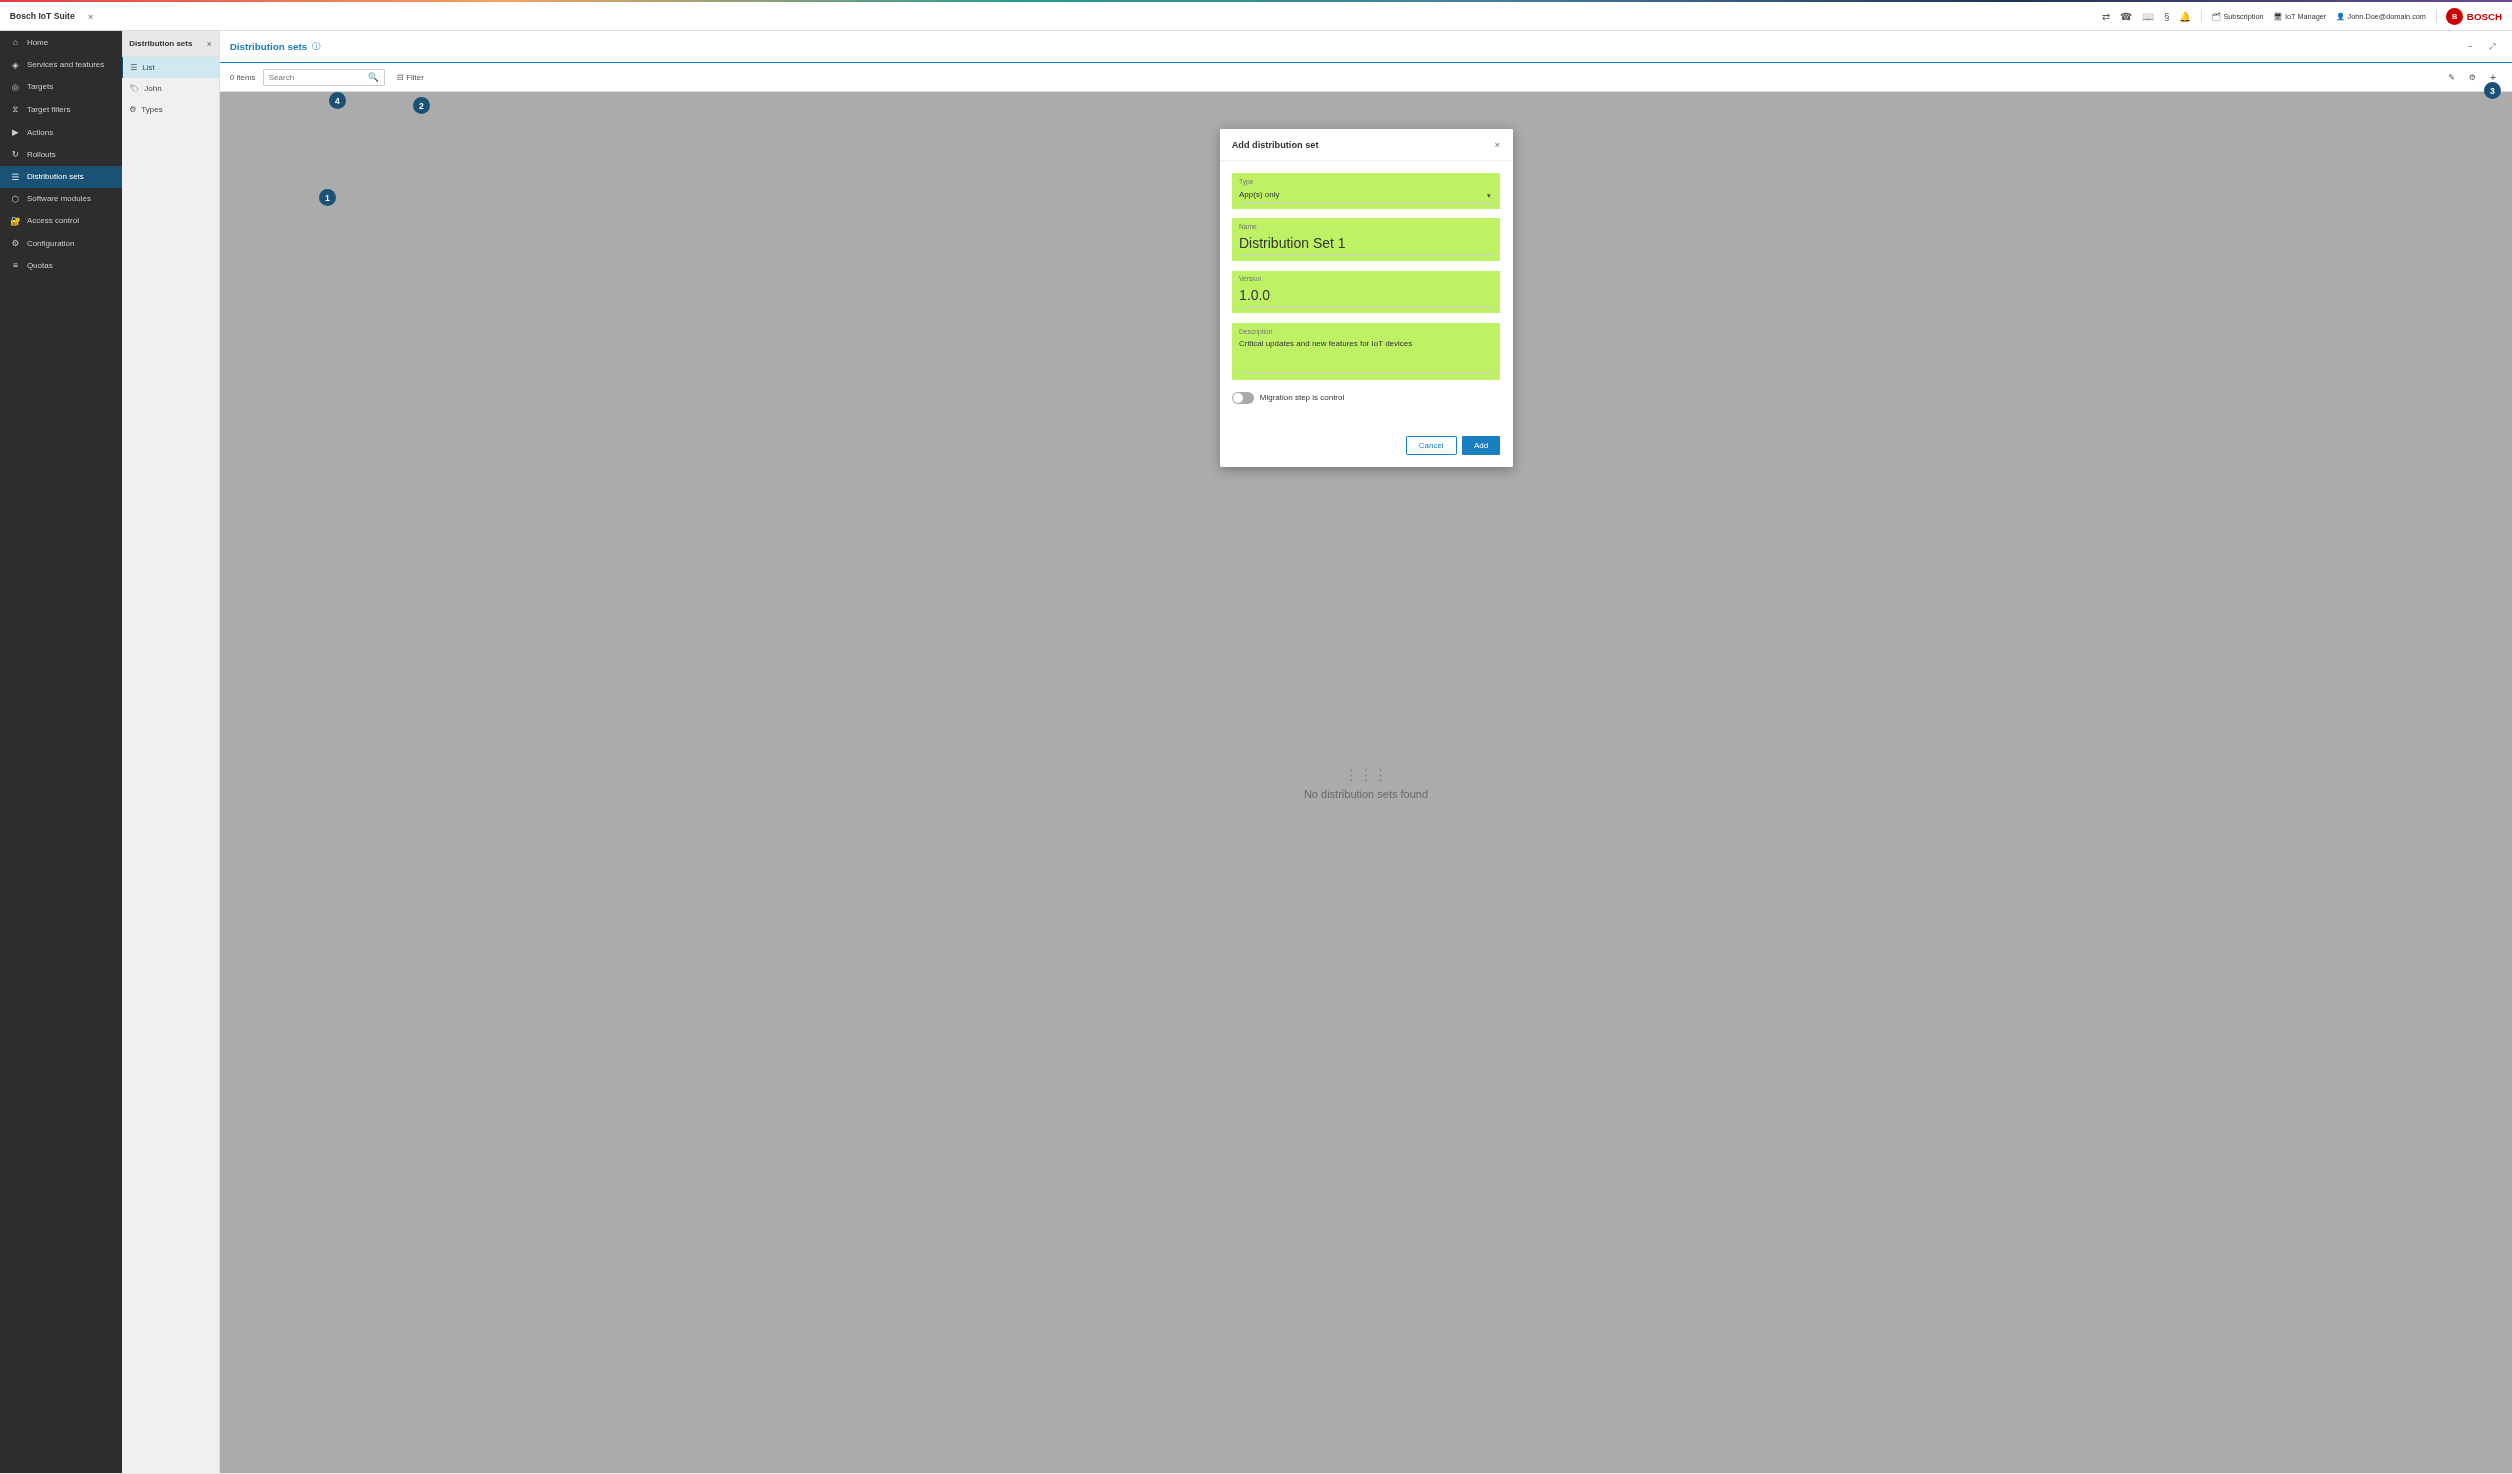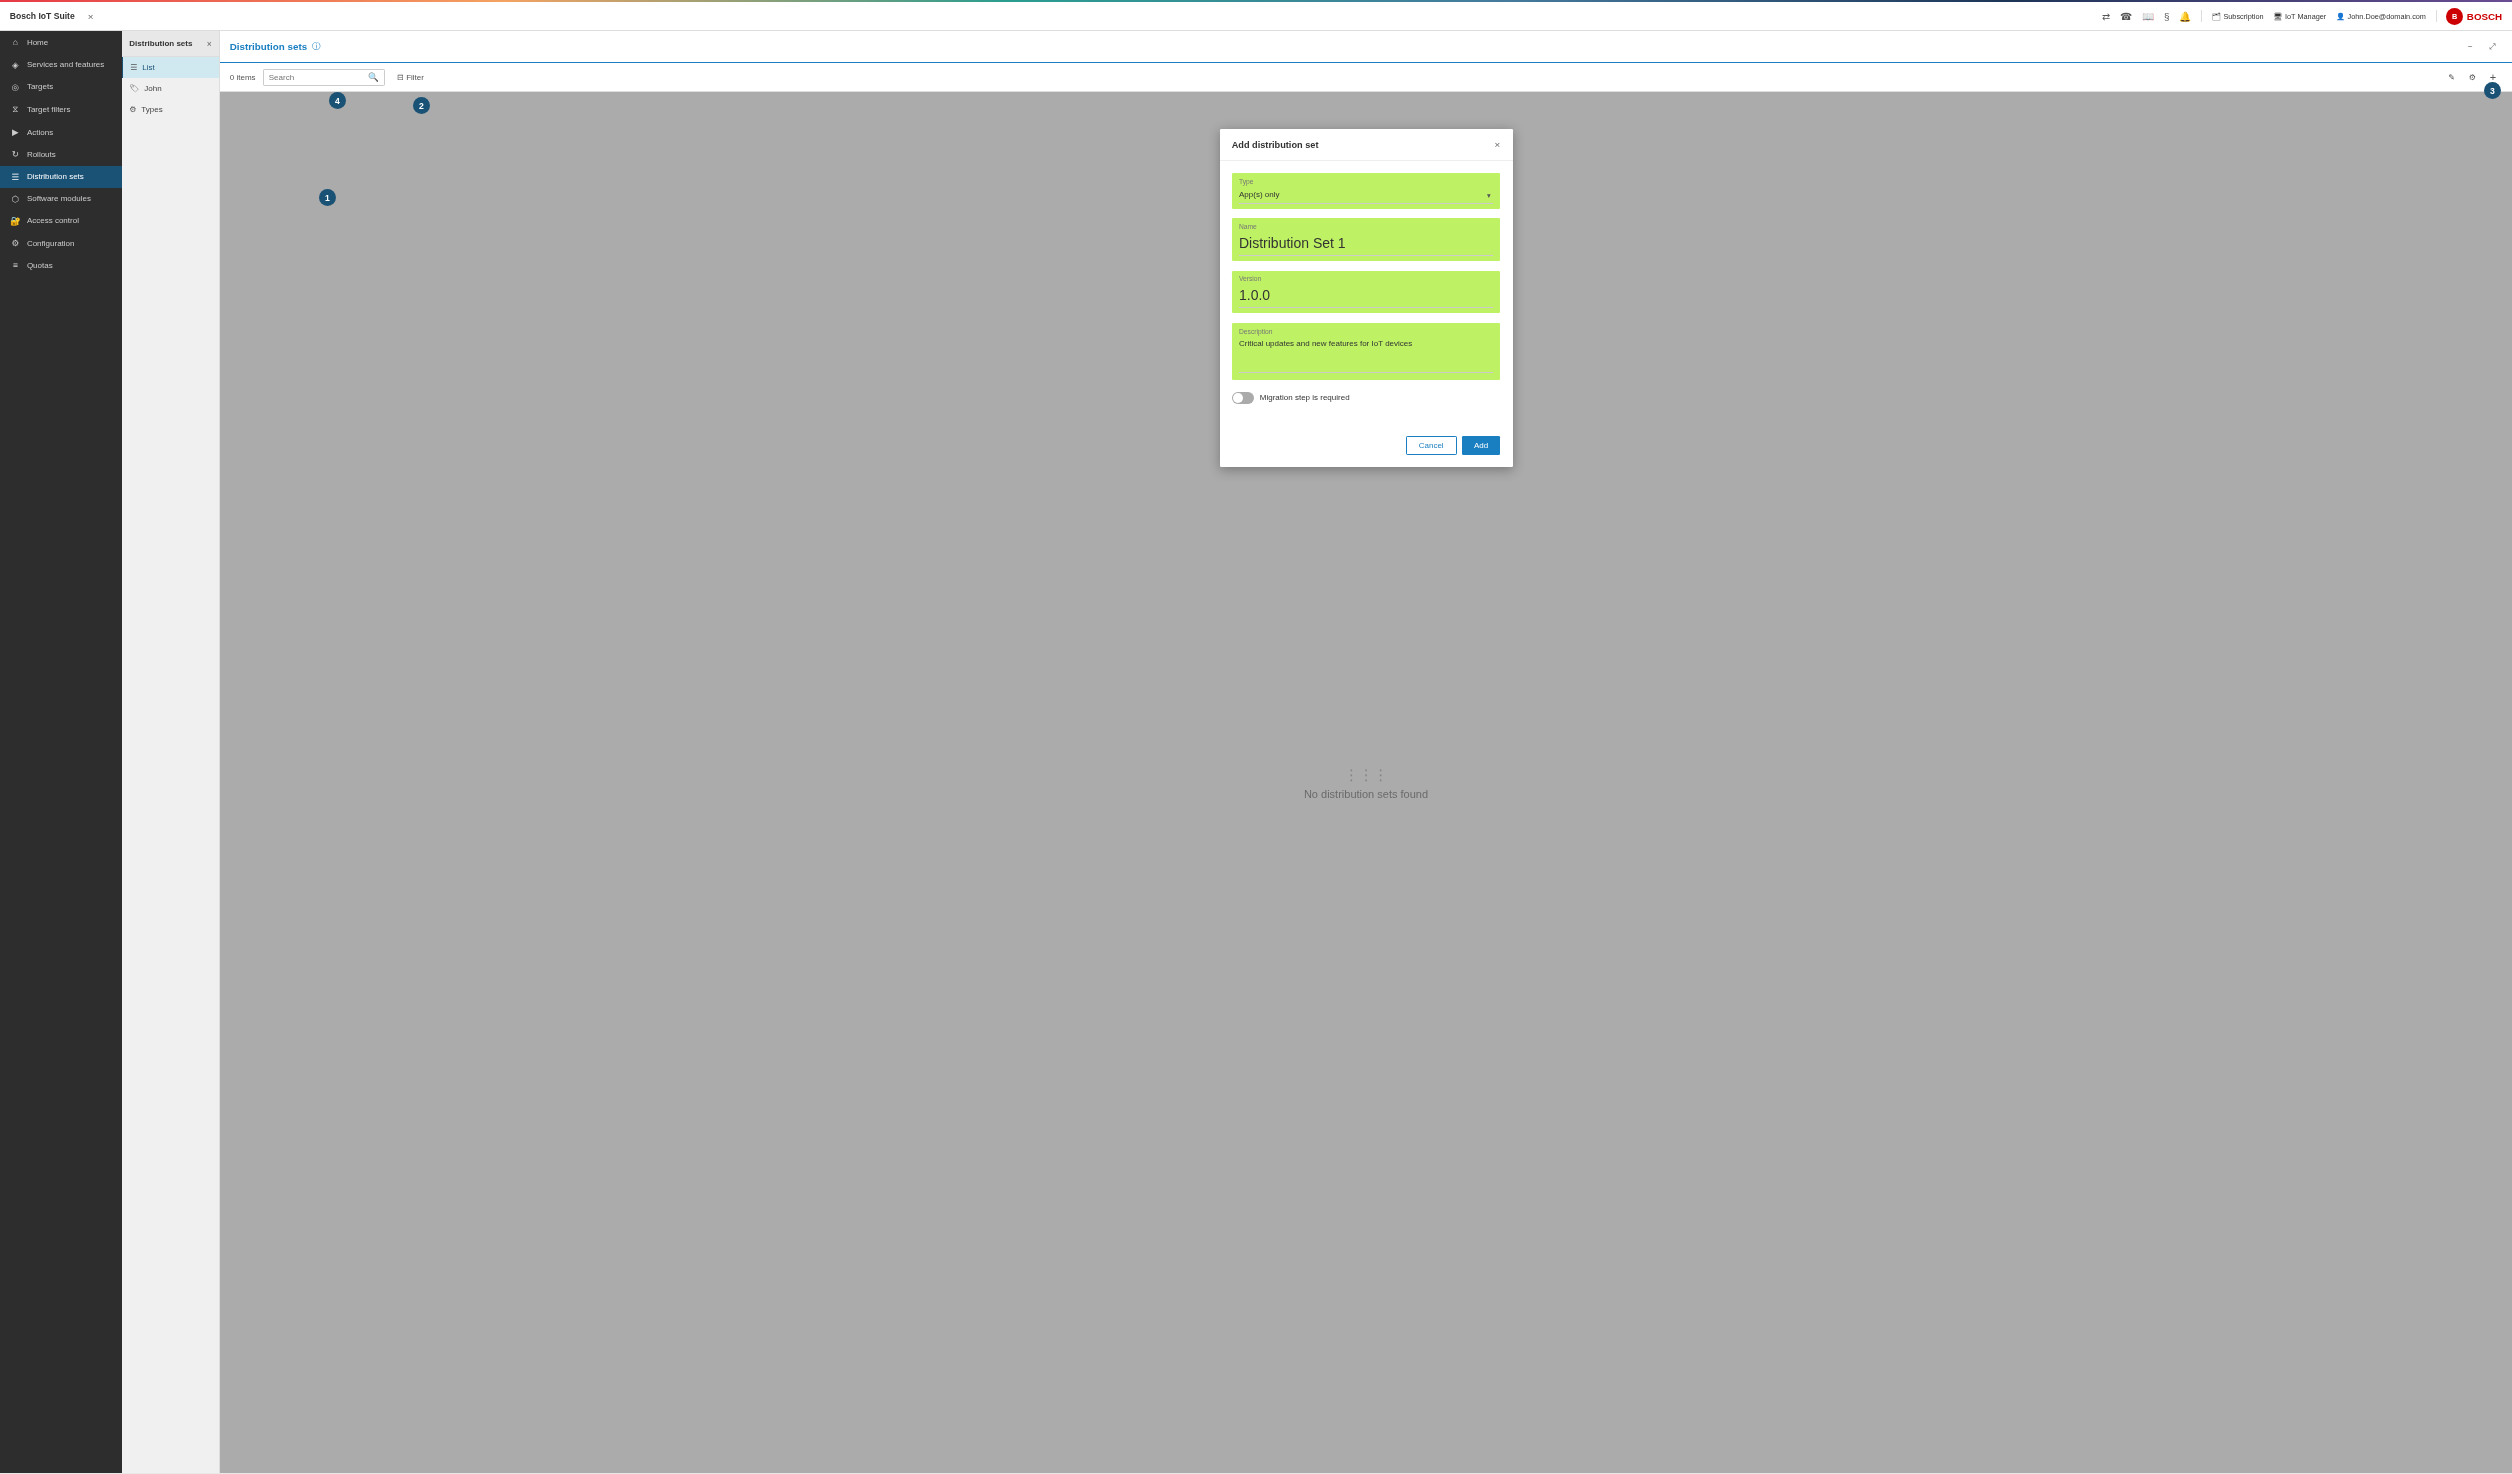--- a/index.html
+++ b/index.html
@@ -671,21 +671,21 @@
 
             <div class="form-group form-group-bg">
               <label class="form-label">Description</label>
               <textarea class="textarea-control" style="">Critical updates and new features for IoT devices</textarea>
             </div>
 
             <div class="toggle-row">
               <div class="toggle">
                 <div class="toggle-knob"></div>
               </div>
-              <span class="toggle-label">Migration step is required</span>
+              <span class="toggle-label">Migration step is control</span>
             </div>
 
           </div>
           <div class="modal-footer">
             <button class="btn-cancel">Cancel</button>
             <button class="btn-add">Add</button>
           </div>
         </div>
       </div>
     </div>

